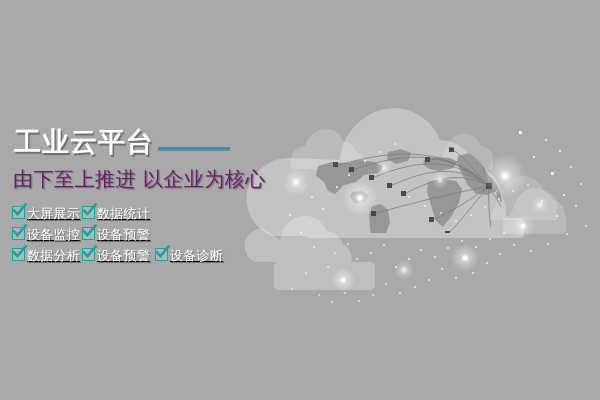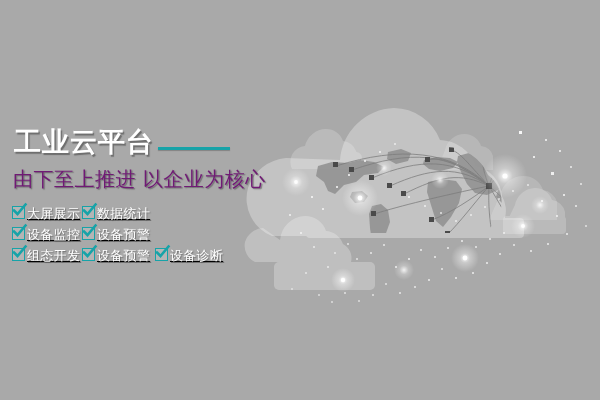--- a/index.html
+++ b/index.html
@@ -397,21 +397,21 @@
         </div>
       </div>
 
       <div class="feature-row">
         <div class="feature-item col1">
           <span class="checkbox">
             <svg viewBox="0 0 15 15">
                 <path d="M2 7.5 L5.5 11 L13.5 1.5" fill="none" stroke="#17a3a8" stroke-width="2.6" stroke-linecap="square"></path>
               </svg>
           </span>
-          <span class="feature-label">组态开发</span>
+          <span class="feature-label">数据分析</span>
         </div>
         <div class="feature-item col2">
           <span class="checkbox">
             <svg viewBox="0 0 15 15">
                 <path d="M2 7.5 L5.5 11 L13.5 1.5" fill="none" stroke="#17a3a8" stroke-width="2.6" stroke-linecap="square"></path>
               </svg>
           </span>
           <span class="feature-label">设备预警</span>
         </div>
         <div class="feature-item col3">

